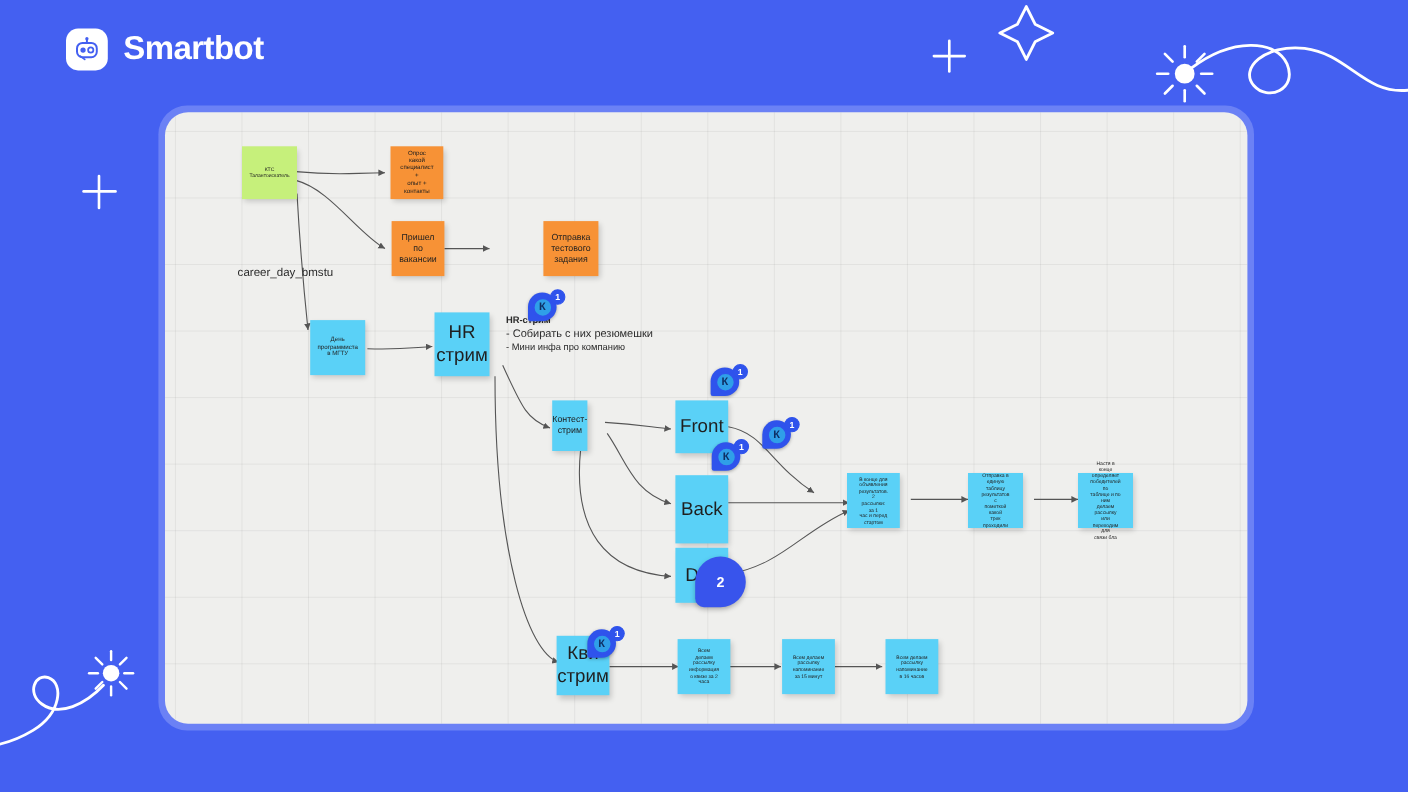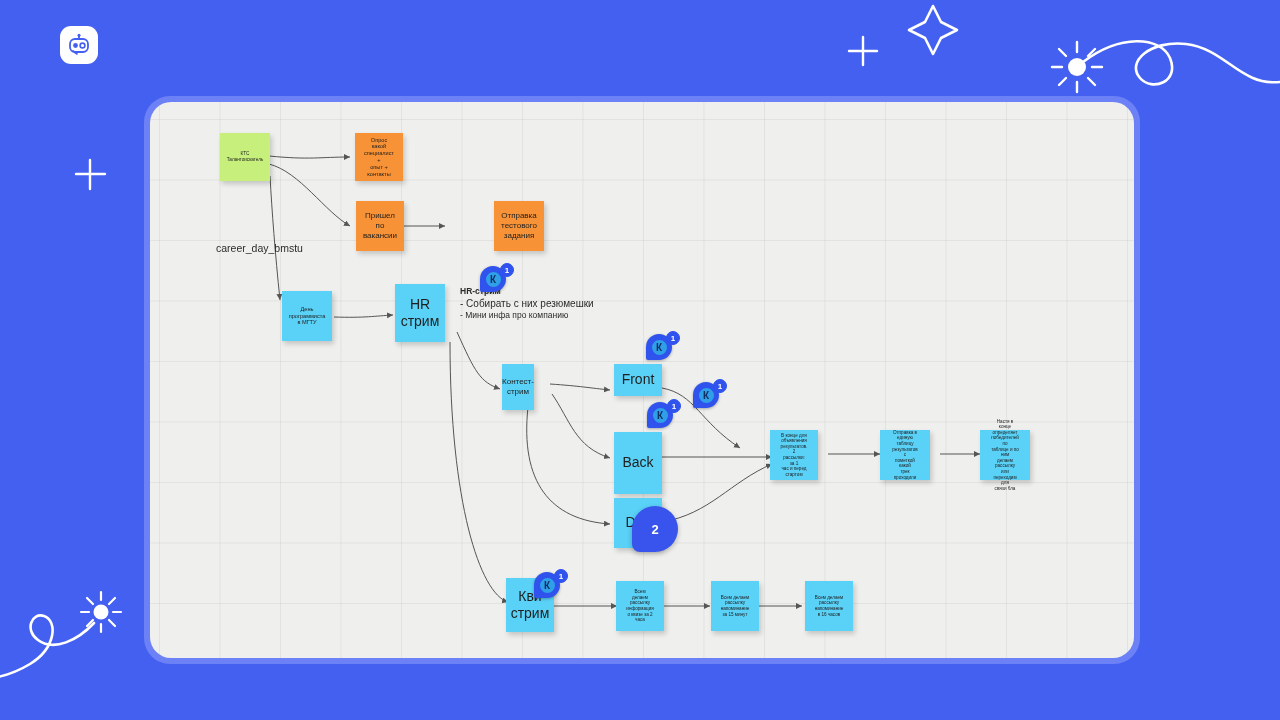--- a/index.html
+++ b/index.html
@@ -64,21 +64,21 @@
     line-height:1.22;
     white-space:pre-line;
   }
   .node.green{ background:#c6f07b; }
   .node.orange{ background:#f79236; }
   .node.blue{ background:#5ad1f7; }
 
   .fs-xs{ font-size:4.6px; }
   .fs-s { font-size:5.6px; }
   .fs-m { font-size:8px; }
-  .fs-xl{ font-size:14px; }
+  .fs-xl{ font-size:17px; }
 
   
   .label{ position:absolute; color:#2b2b2b; white-space:pre-line; }
 
   
   .kbadge{ position:absolute; width:34px; height:34px; }
   .kbadge .pin{
     position:absolute; left:0; top:0;
     width:26px; height:26px; border-radius:50% 50% 50% 2px;
     background:#2f53ec;
@@ -172,20 +172,21 @@
   <div class="brand-mark">
     <svg width="26" height="26" viewBox="0 0 26 26">
       <rect x="4" y="7" width="18" height="13" rx="5" fill="none" stroke="#4460f1" stroke-width="1.8"></rect>
       <circle cx="9.5" cy="13.5" r="2.4" fill="#4460f1"></circle>
       <circle cx="16.5" cy="13.5" r="2.4" fill="none" stroke="#4460f1" stroke-width="1.6"></circle>
       <path d="M13 4 L13 7" stroke="#4460f1" stroke-width="1.8" stroke-linecap="round"></path>
       <circle cx="13" cy="3.2" r="1.5" fill="#4460f1"></circle>
       <path d="M7 19 L11 22" stroke="#4460f1" stroke-width="1.6" stroke-linecap="round"></path>
     </svg>
   </div>
+  <div class="brand-name">Smartbot</div>
 </div>
 
 <div class="canvas-frame">
   <div class="canvas">
     <div class="grid"></div>
 
     <div class="board">
 
       <svg class="edges" width="984" height="556" viewBox="0 0 984 556">
         <defs>
@@ -252,21 +253,21 @@
       <div class="node blue fs-s" style="left:132px; top:189px; width:50px; height:50px;">День
 программиста
 в МГТУ</div>
 
       <div class="node blue fs-xl" style="left:245px; top:182px; width:50px; height:58px;">HR
 стрим</div>
 
       <div class="node blue fs-m" style="left:352px; top:262px; width:22px; height:46px;">Контест-
 стрим</div>
 
-      <div class="node blue fs-xl" style="left:464px; top:262px; width:48px; height:32px;">Front</div>
+      <div class="node blue fs-xl" style="left:464px; top:262px; width:48px; height:48px;">Front</div>
 
       <div class="node blue fs-xl" style="left:464px; top:330px; width:48px; height:62px;">Back</div>
 
       <div class="node blue fs-xl" style="left:464px; top:396px; width:48px; height:50px;">Dev</div>
 
       <div class="node blue fs-xs" style="left:620px; top:328px; width:48px; height:50px;">В конце для
 объявления
 результатов. 2
 рассылки: за 1
 час и перед

